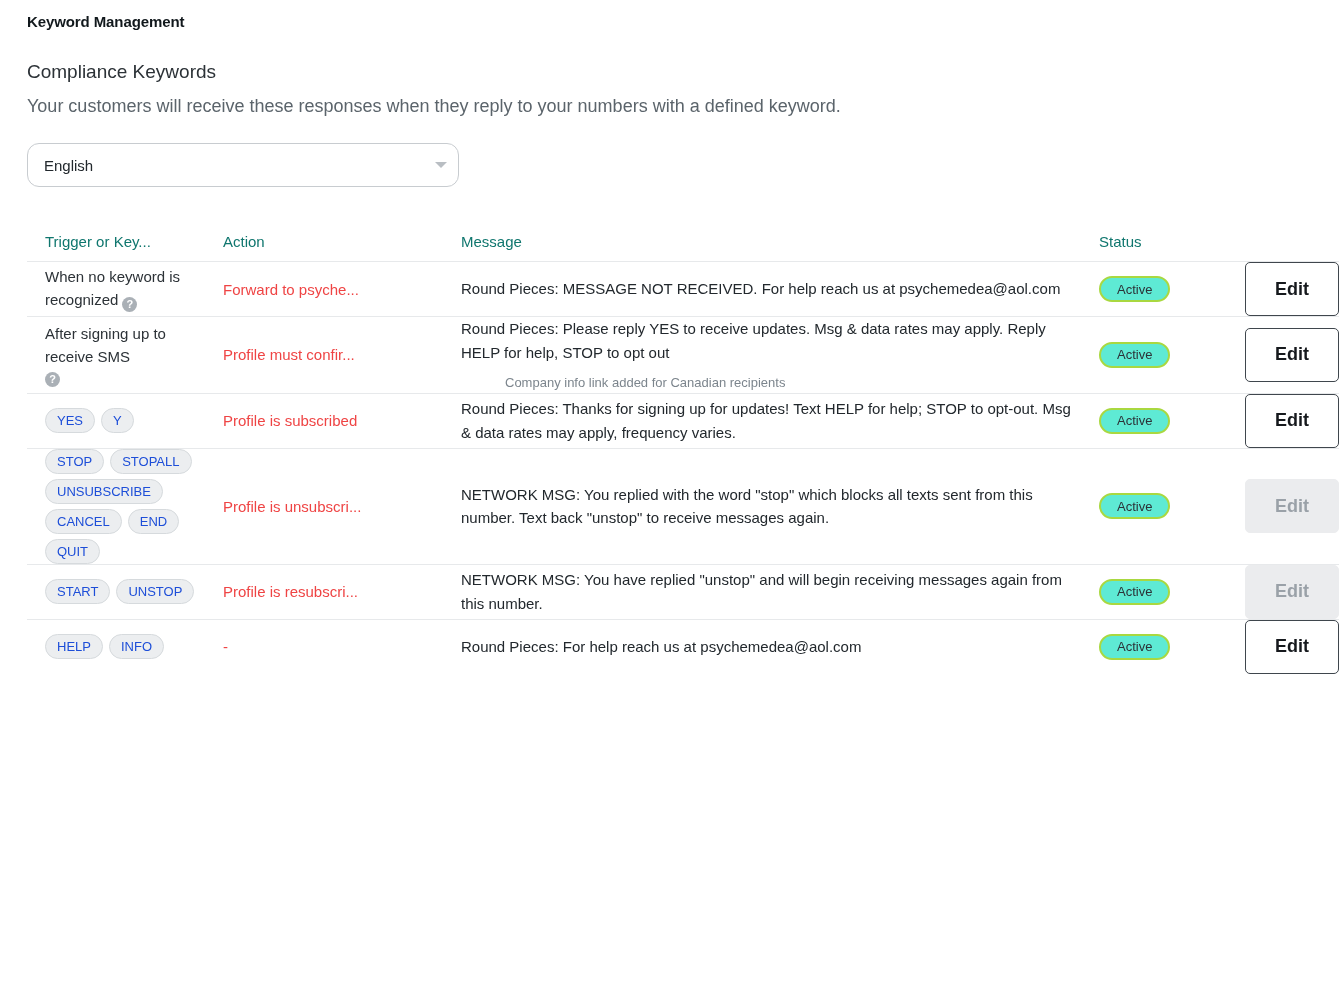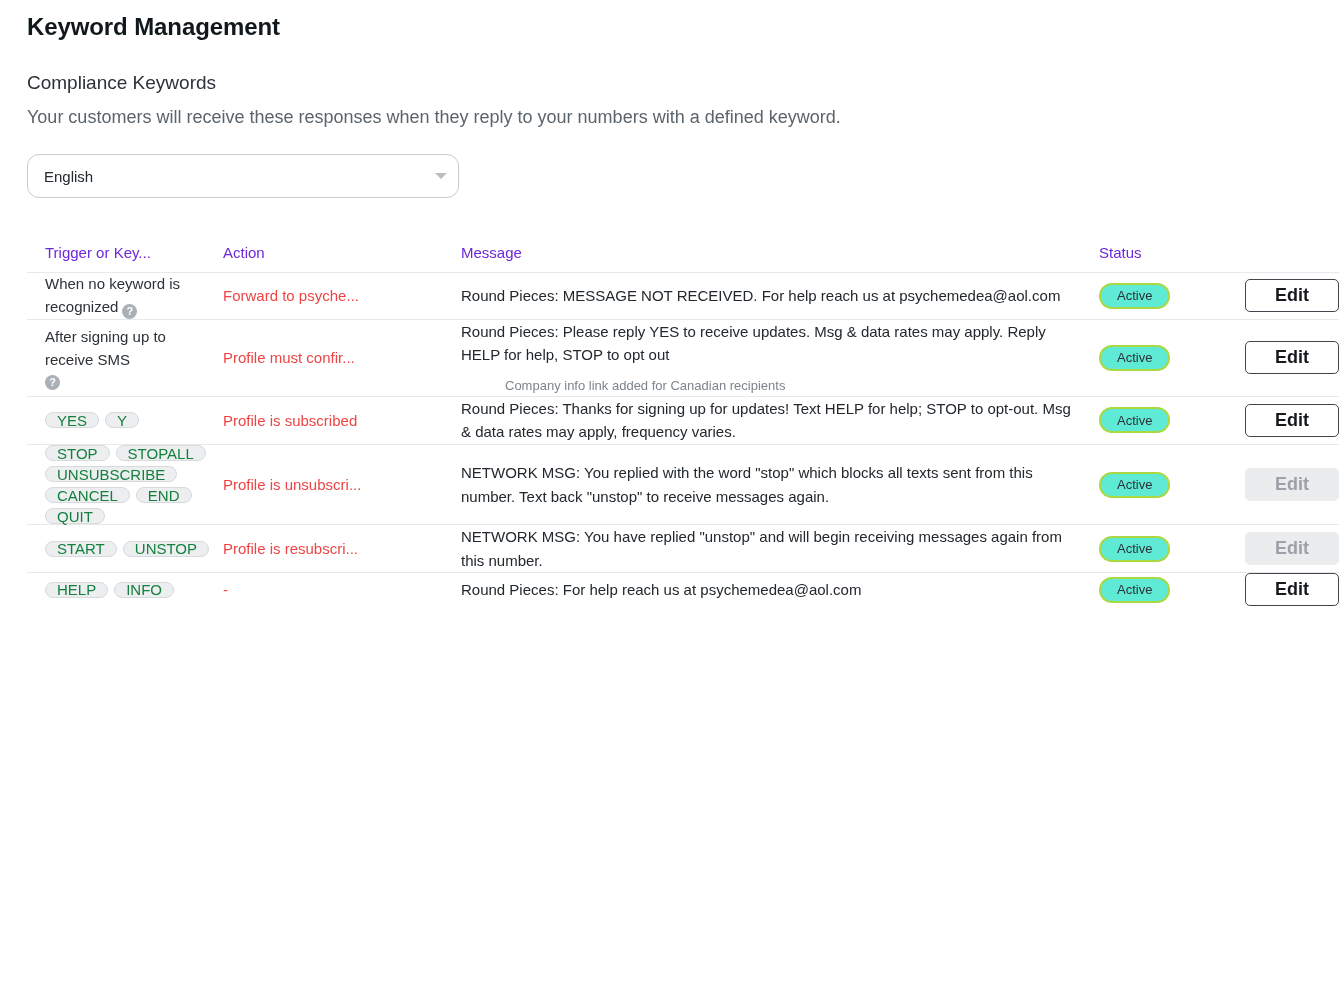--- a/index.html
+++ b/index.html
@@ -20,21 +20,21 @@
     height: 988px;
     box-sizing: border-box;
     padding: 0 24px;
   }
 
   
   .page-title {
     margin: 0;
     padding-top: 13px;
     padding-left: 3px;
-    font-size: 24px;
+    font-size: 15px;
     font-weight: bold;
     letter-spacing: -0.1px;
     color: #11181c;
   }
   .section-title {
     margin: 0;
     padding-top: 31px;
     padding-left: 3px;
     font-size: 19px;
     font-weight: normal;
@@ -102,21 +102,21 @@
     height: 40px;
   }
   .c-trigger { width: 196px; flex: none; padding-right: 8px; box-sizing: border-box; }
   .c-action  { width: 238px; flex: none; padding-right: 10px; box-sizing: border-box; }
   .c-message { flex: 1 1 auto; padding-right: 16px; box-sizing: border-box; }
   .c-status  { width: 128px; flex: none; box-sizing: border-box; }
   .c-edit    { width: 117px; flex: none; display: flex; justify-content: flex-end; box-sizing: border-box; }
 
   .thead .th {
     font-size: 15px;
-    color: #6d28d9;
+    color: #0f766e;
     font-weight: normal;
   }
   .thead .c-trigger { padding-left: 18px; }
   .thead .c-status  { padding-left: 5px; }
 
   .trow .c-trigger { padding-left: 18px; }
   .trow .c-status  { padding-left: 5px; }
 
   .trigger-text {
     font-size: 15px;
@@ -161,27 +161,27 @@
     font-family: "Liberation Sans", sans-serif;
   }
   .help-icon.block { margin-left: 0; margin-top: 3px; display: block; }
 
   
   .chips { display: flex; flex-wrap: wrap; gap: 5px 6px; max-width: 165px; }
   .chip {
     display: inline-flex;
     align-items: center;
     justify-content: center;
-    height: 16px;
+    height: 25px;
     padding: 0 11px;
     border: 1px solid #d6dadd;
     border-radius: 13px;
     background: #eceef0;
-    font-size: 15px;
-    color: #15803d;
+    font-size: 13px;
+    color: #1d4ed8;
     white-space: nowrap;
     cursor: default;
     box-sizing: border-box;
   }
 
   
   .badge {
     display: inline-flex;
     align-items: center;
     justify-content: center;
@@ -191,21 +191,21 @@
     border-radius: 13px;
     background: #5eead4;
     font-size: 13px;
     color: #2c3237;
     box-sizing: border-box;
   }
 
   
   .btn-edit {
     width: 94px;
-    height: 33px;
+    height: 54px;
     border-radius: 5px;
     background: #ffffff;
     border: 1px solid #3f464d;
     color: #16191d;
     font-size: 18px;
     font-weight: bold;
     font-family: "Liberation Sans", sans-serif;
     cursor: pointer;
     padding: 0;
   }

